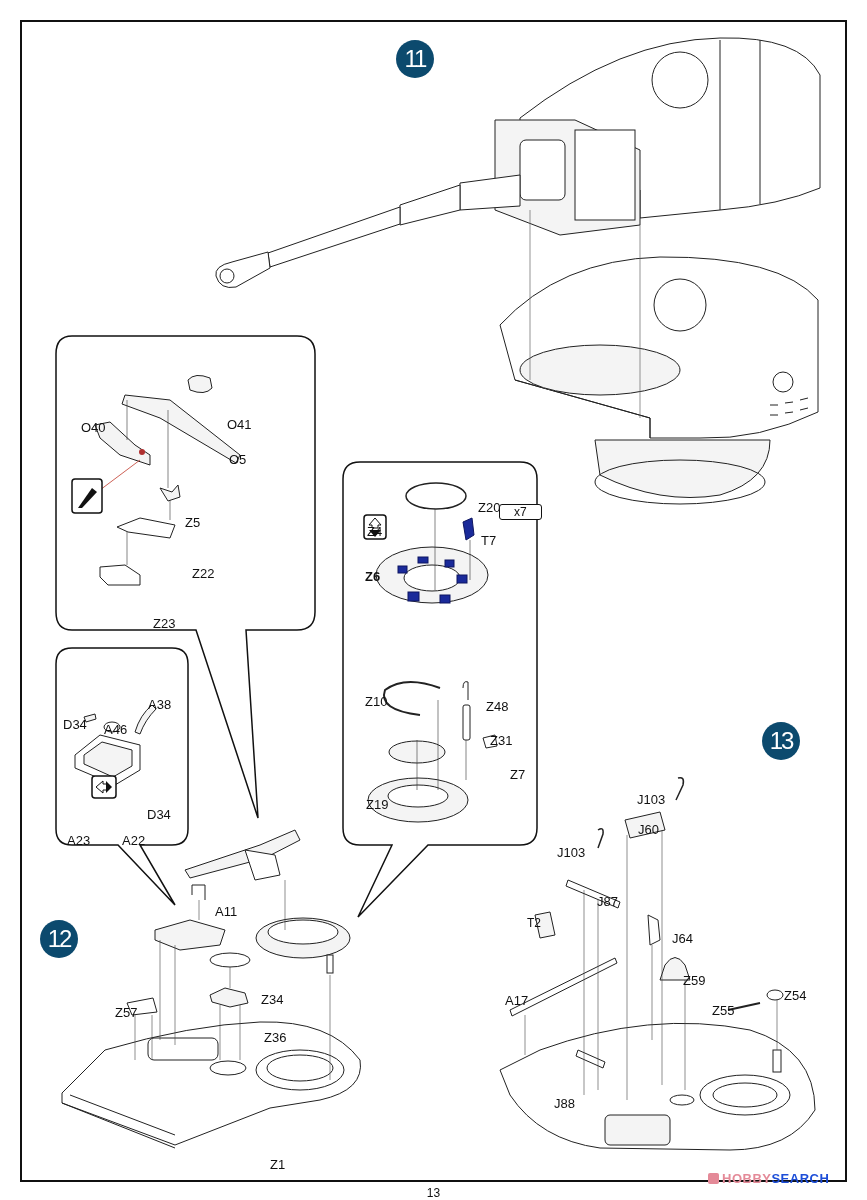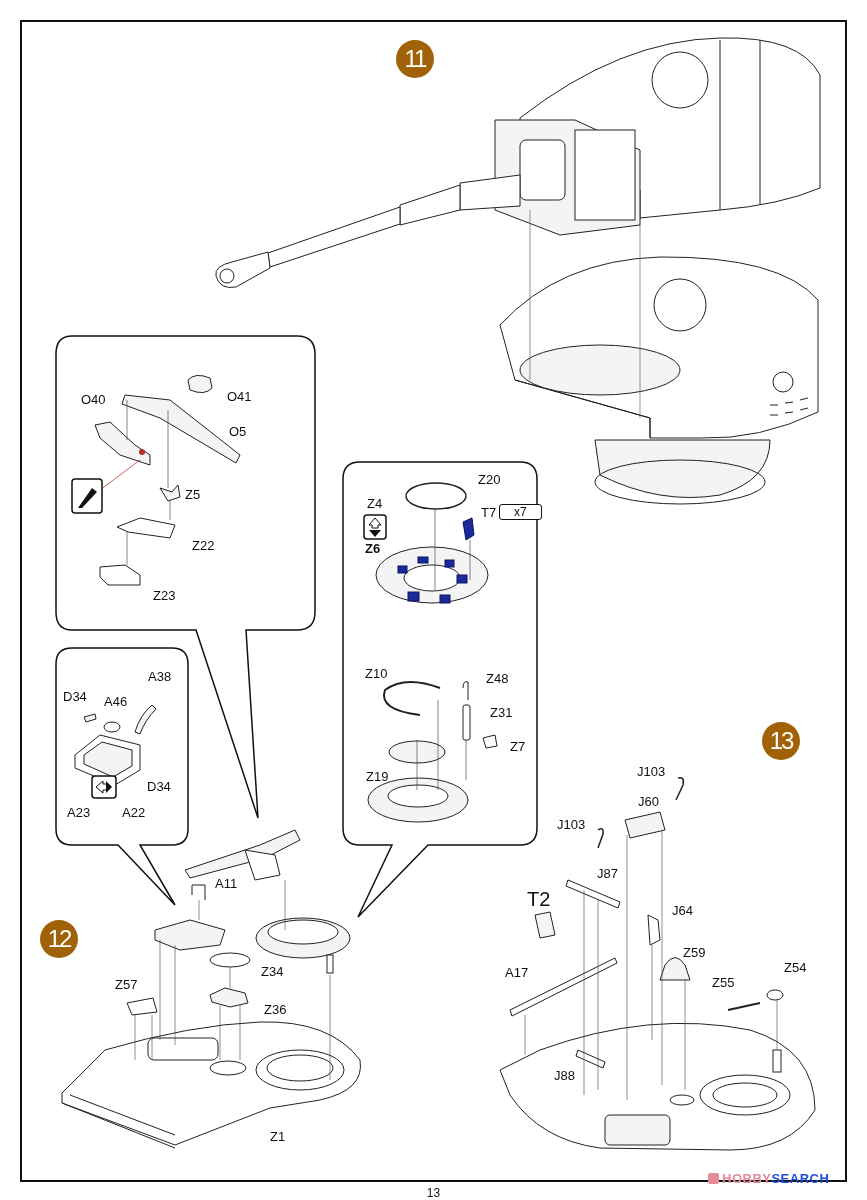--- a/index.html
+++ b/index.html
@@ -1,20 +1,20 @@
 <!DOCTYPE html>
 <html><head>
 <meta charset="utf-8">
 <style>
   html, body { margin:0; padding:0; background:#ffffff; }
   body { width:867px; height:1200px; position:relative; overflow:hidden; font-family:"Liberation Sans", sans-serif; color:#111; }
   #canvas { position:absolute; left:0; top:0; width:867px; height:1200px; }
-  .lbl { position:absolute; font-family:"Liberation Sans", sans-serif; font-size:13px; color:#111; line-height:1; white-space:nowrap; }
-  .lbl.big { font-size:20px; }
-  .step { position:absolute; width:38px; height:38px; border-radius:50%; background:#a16207; color:#fff; font-family:"Liberation Sans", sans-serif; font-size:24px; letter-spacing:-2px; display:flex; align-items:center; justify-content:center; }
+  .lbl { position:absolute; font-family:"Liberation Sans", sans-serif; font-size:13px; color:#111; line-height:1; white-space:nowrap;margin-top:28px; }
+  .lbl.big { font-size:12px; }
+  .step { position:absolute; width:38px; height:38px; border-radius:50%; background:#0c4a6e; color:#fff; font-family:"Liberation Sans", sans-serif; font-size:24px; letter-spacing:-2px; display:flex; align-items:center; justify-content:center; }
   .pageno { position:absolute; left:0; width:867px; top:1186px; text-align:center; font-size:12px; color:#111; }
   .wm { position:absolute; left:708px; top:1171px; font-size:13px; font-weight:bold; letter-spacing:0.5px; white-space:nowrap; }
   .wm .a { color:#e48a98; }
   .wm .b { color:#1d4ed8; }
   .wm .logo { display:inline-block; width:11px; height:11px; background:#e48a98; border-radius:2px; vertical-align:-1px; margin-right:3px; }
   .boxlabel { position:absolute; border:1px solid #111; border-radius:3px; font-size:12px; padding:0 14px; line-height:14px; background:#fff; }
 </style>
 </head>
 <body>
 

